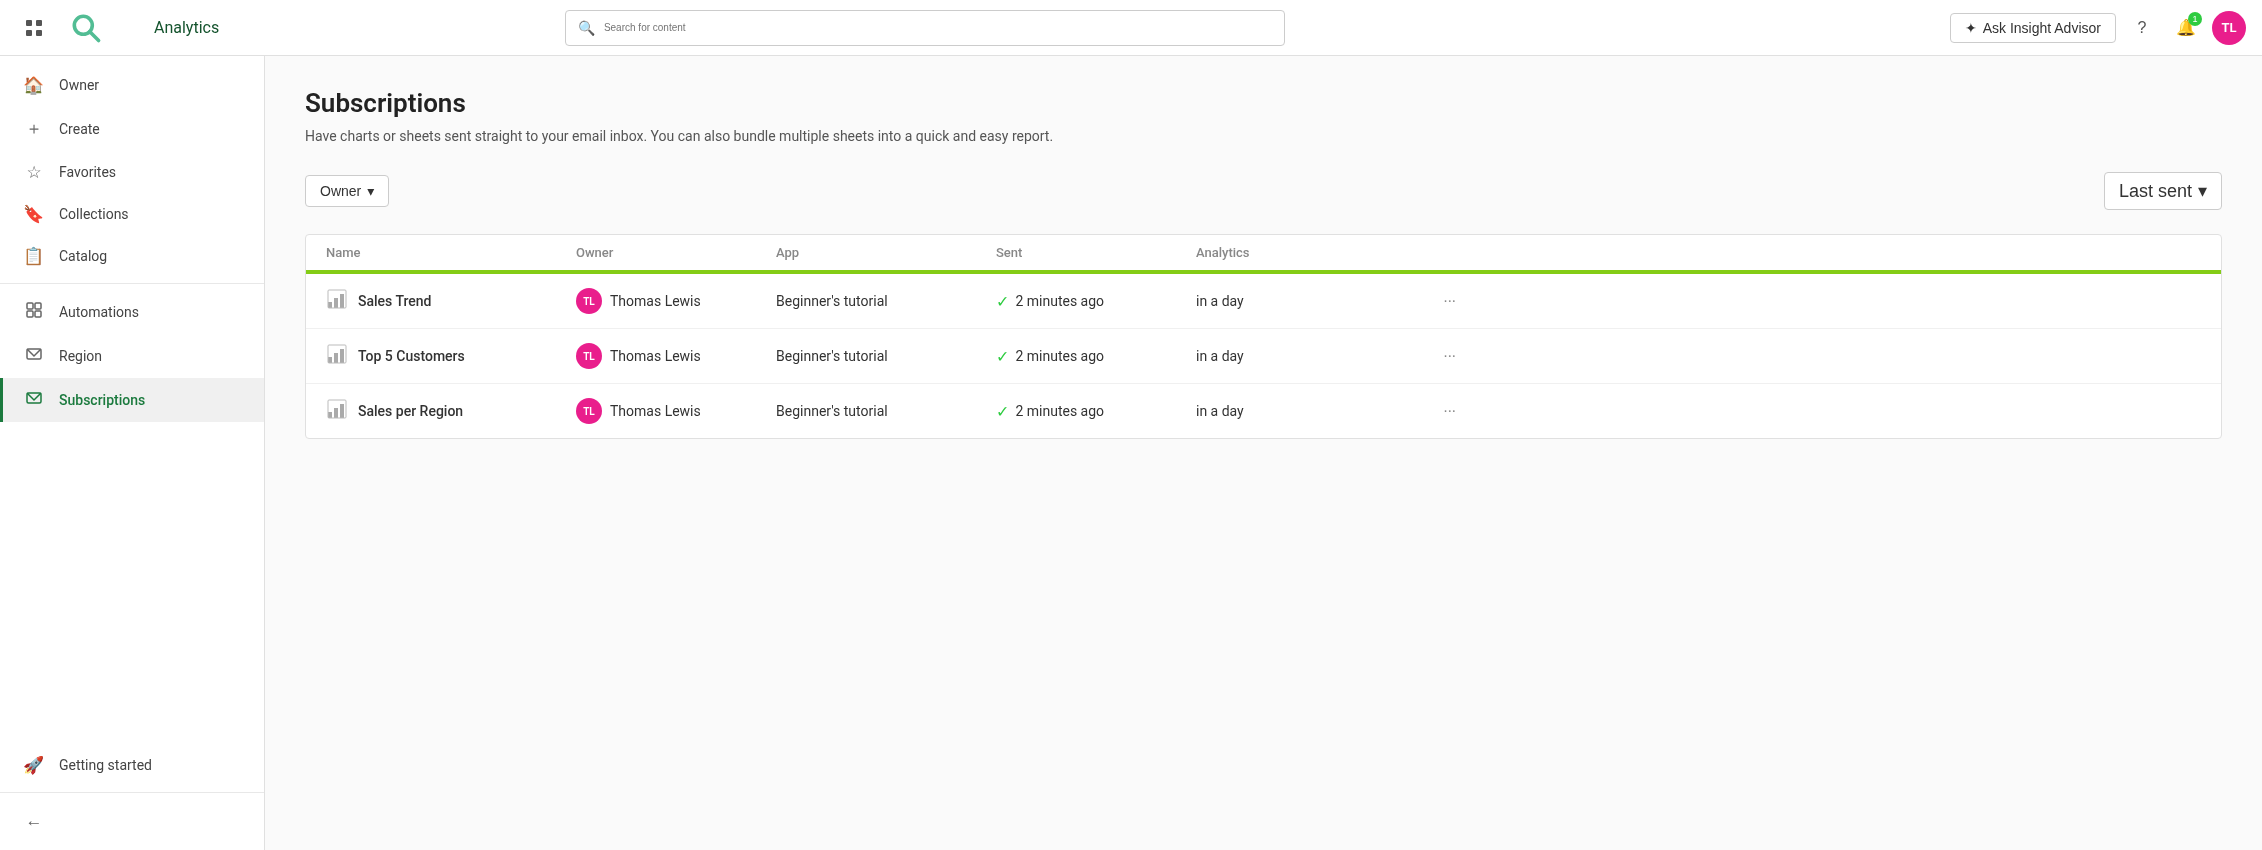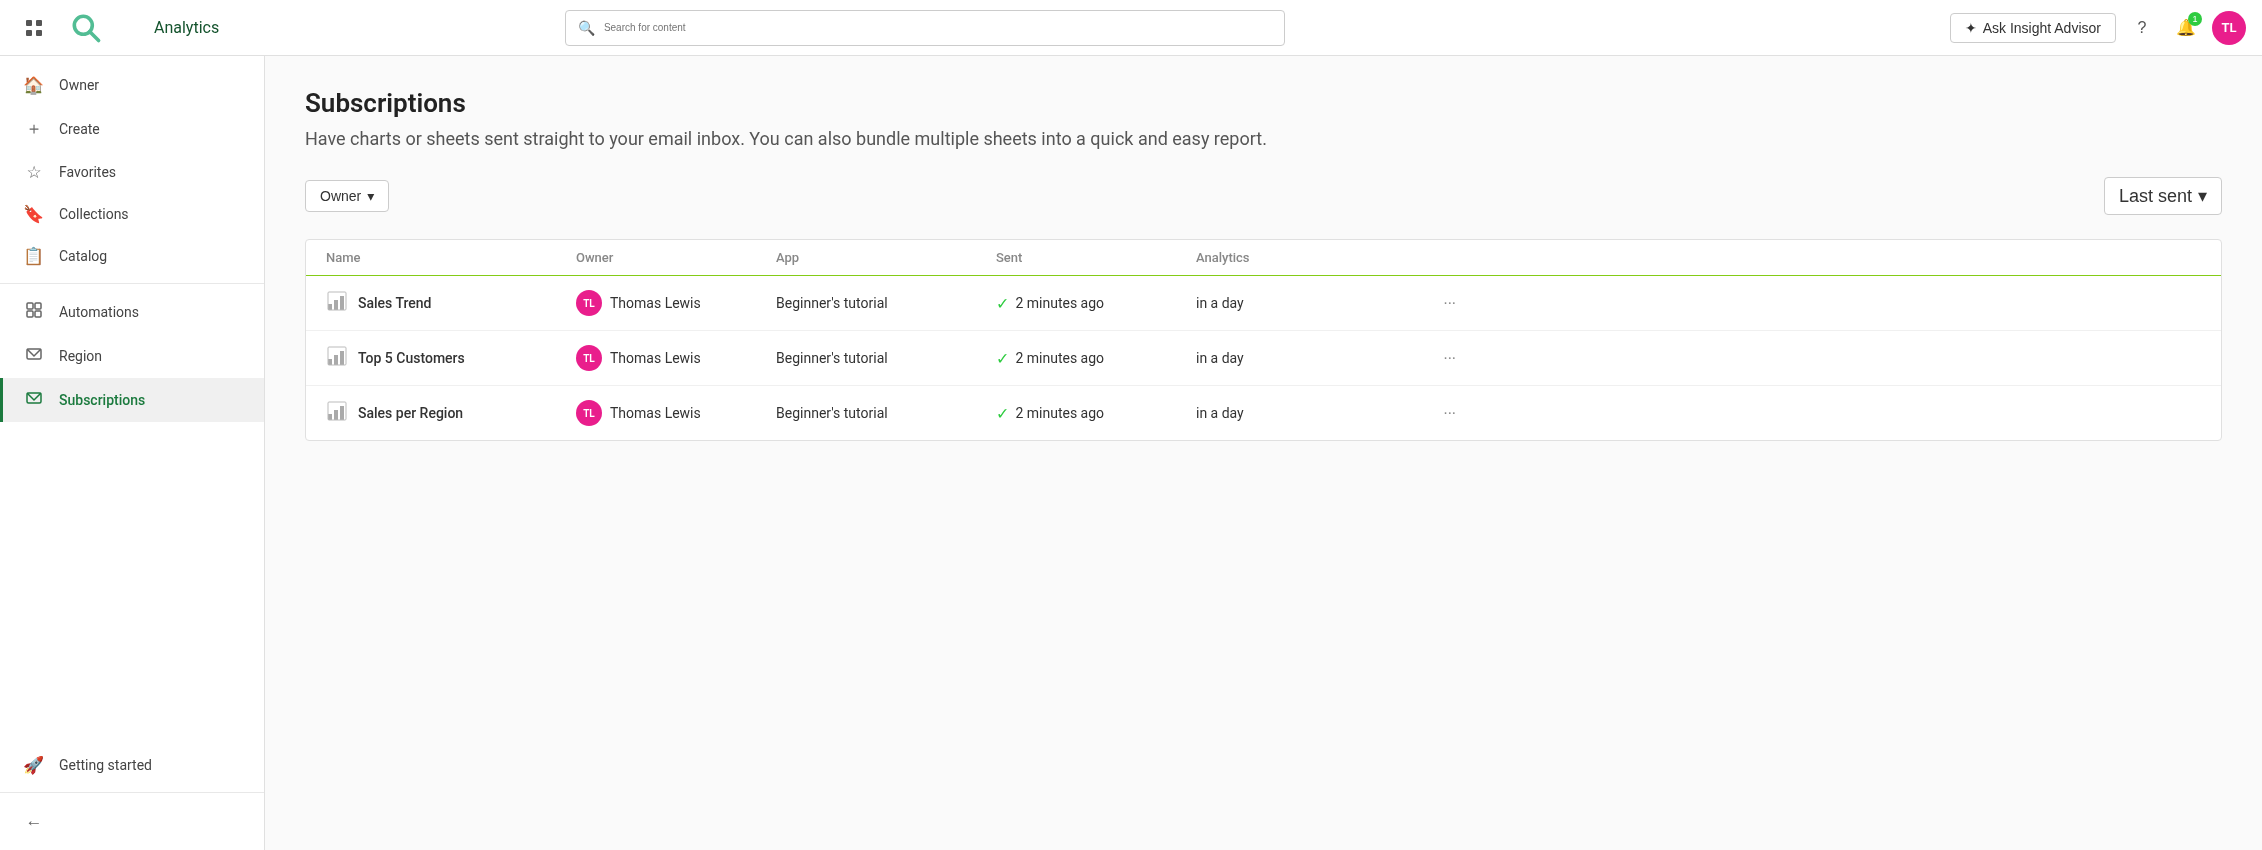--- a/index.html
+++ b/index.html
@@ -52,38 +52,38 @@
     .sidebar-item .si-icon { font-size: 17px; color: #666; width: 22px; text-align: center; flex-shrink: 0; }
     .sidebar-item.active .si-icon { color: #1b7a3e; }
     .sidebar-divider { height: 1px; background: #e8e8e8; margin: 6px 0; }
     .sidebar-spacer { flex: 1; }
 
     
     .main {
       flex: 1; background: #fafafa; padding: 32px 40px; overflow-y: auto;
     }
     .page-title { font-size: 26px; font-weight: 600; color: #222; margin-bottom: 10px; }
-    .page-subtitle { font-size: 18px; color: #555; margin-bottom: 28px; }
+    .page-subtitle { font-size: 14px; color: #555; margin-bottom: 28px; }
 
     
     .toolbar { display: flex; align-items: center; justify-content: space-between; margin-bottom: 24px; }
     .filter-btn {
       display: flex; align-items: center; gap: 6px; border: 1px solid #ccc;
       border-radius: 4px; padding: 7px 14px; font-size: 14px; cursor: pointer; background: #fff; color: #333;
     }
     .sort-btn {
       display: flex; align-items: center; gap: 6px; border: 1px solid #ccc;
       border-radius: 4px; padding: 7px 14px; font-size: 18px; cursor: pointer; background: #fff; color: #333;
     }
 
     
     .table-container { background: #fff; border: 1px solid #e0e0e0; border-radius: 4px; }
     .table-header {
       display: grid; grid-template-columns: 250px 200px 220px 200px 200px 60px;
-      padding: 10px 20px; border-bottom: 1px solid #84cc16; font-size: 13px; color: #888; font-weight: 500;
+      padding: 10px 20px; border-bottom: 4px solid #84cc16; font-size: 13px; color: #888; font-weight: 500;
     }
     .table-row {
       display: grid; grid-template-columns: 250px 200px 220px 200px 200px 60px;
       padding: 14px 20px; border-bottom: 1px solid #f0f0f0; align-items: center; font-size: 14px; color: #333;
     }
     .table-row:last-child { border-bottom: none; }
     .cell-name { display: flex; align-items: center; gap: 10px; font-weight: 500; }
     .cell-icon { color: #777; font-size: 16px; }
     .cell-owner { display: flex; align-items: center; gap: 8px; }
     .owner-avatar { width: 26px; height: 26px; border-radius: 50%; background: #e91e8c; color: #fff; font-size: 10px; font-weight: 600; display: flex; align-items: center; justify-content: center; flex-shrink: 0; }

